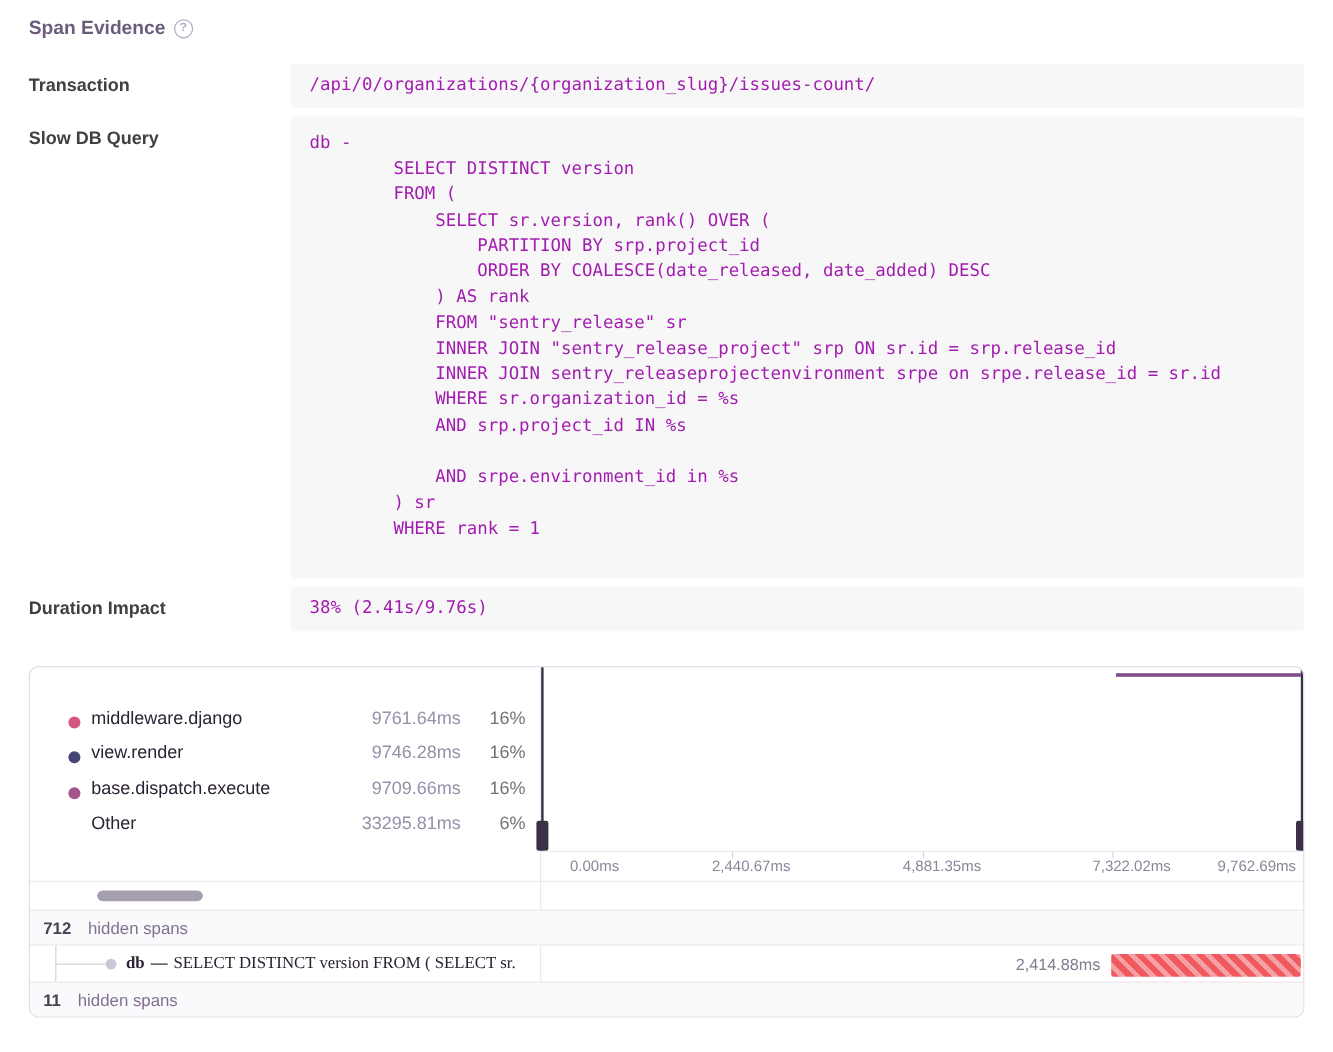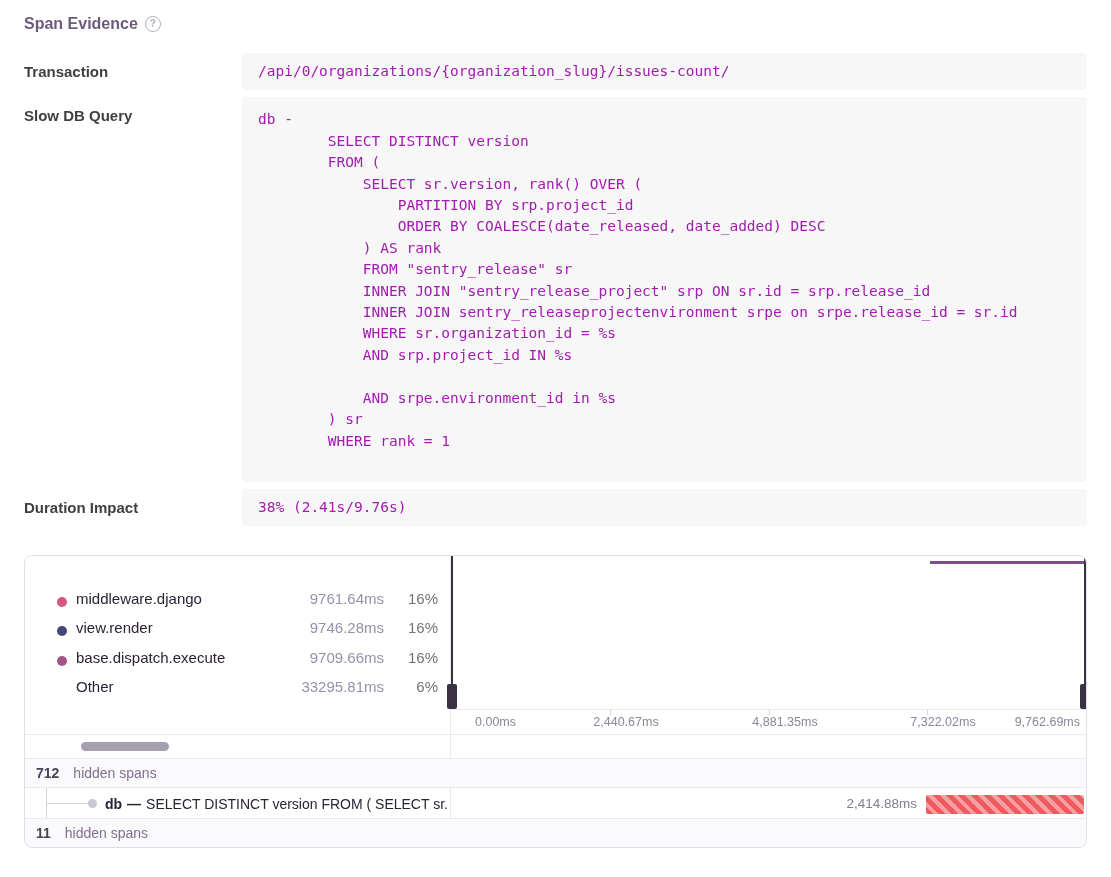--- a/index.html
+++ b/index.html
@@ -94,21 +94,21 @@
   .hidden-count { font-weight:700; color:#4a4254; margin-right:14px; }
 
   
   .span-row { border-top:1px solid #ece8f0; display:flex; height:31px; background:#fff; }
   .span-left { width:426px; border-right:1px solid #ece8f0; position:relative; overflow:hidden; }
   .tree-vline { position:absolute; left:21px; top:0; bottom:0; width:1px; background:#d6cfdd; }
   .tree-hline { position:absolute; left:21px; top:15px; width:42px; height:1px; background:#d6cfdd; }
   .tree-dot   { position:absolute; left:63px; top:11px; width:9px; height:9px; border-radius:50%; background:#cdc6d5; }
   .span-desc {
     position:absolute; left:80px; top:0; height:31px; display:flex; align-items:center;
-    white-space:nowrap; font-size:14px; color:#2b2233;
+    white-space:nowrap; font-size:14px; color:#2b2233;font-family:Liberation Serif, serif;
   }
   .span-op { font-weight:700; margin-right:5px; }
   .span-sep { margin-right:5px; font-weight:700; }
   .span-right { flex:1; position:relative; }
   .span-duration {
     position:absolute; right:169px; top:0; height:31px; display:flex; align-items:center;
     font-size:13.5px; color:#837b90;
   }
   .span-bar {
     position:absolute; right:2px; top:7px; width:158px; height:19px; border-radius:2px;

